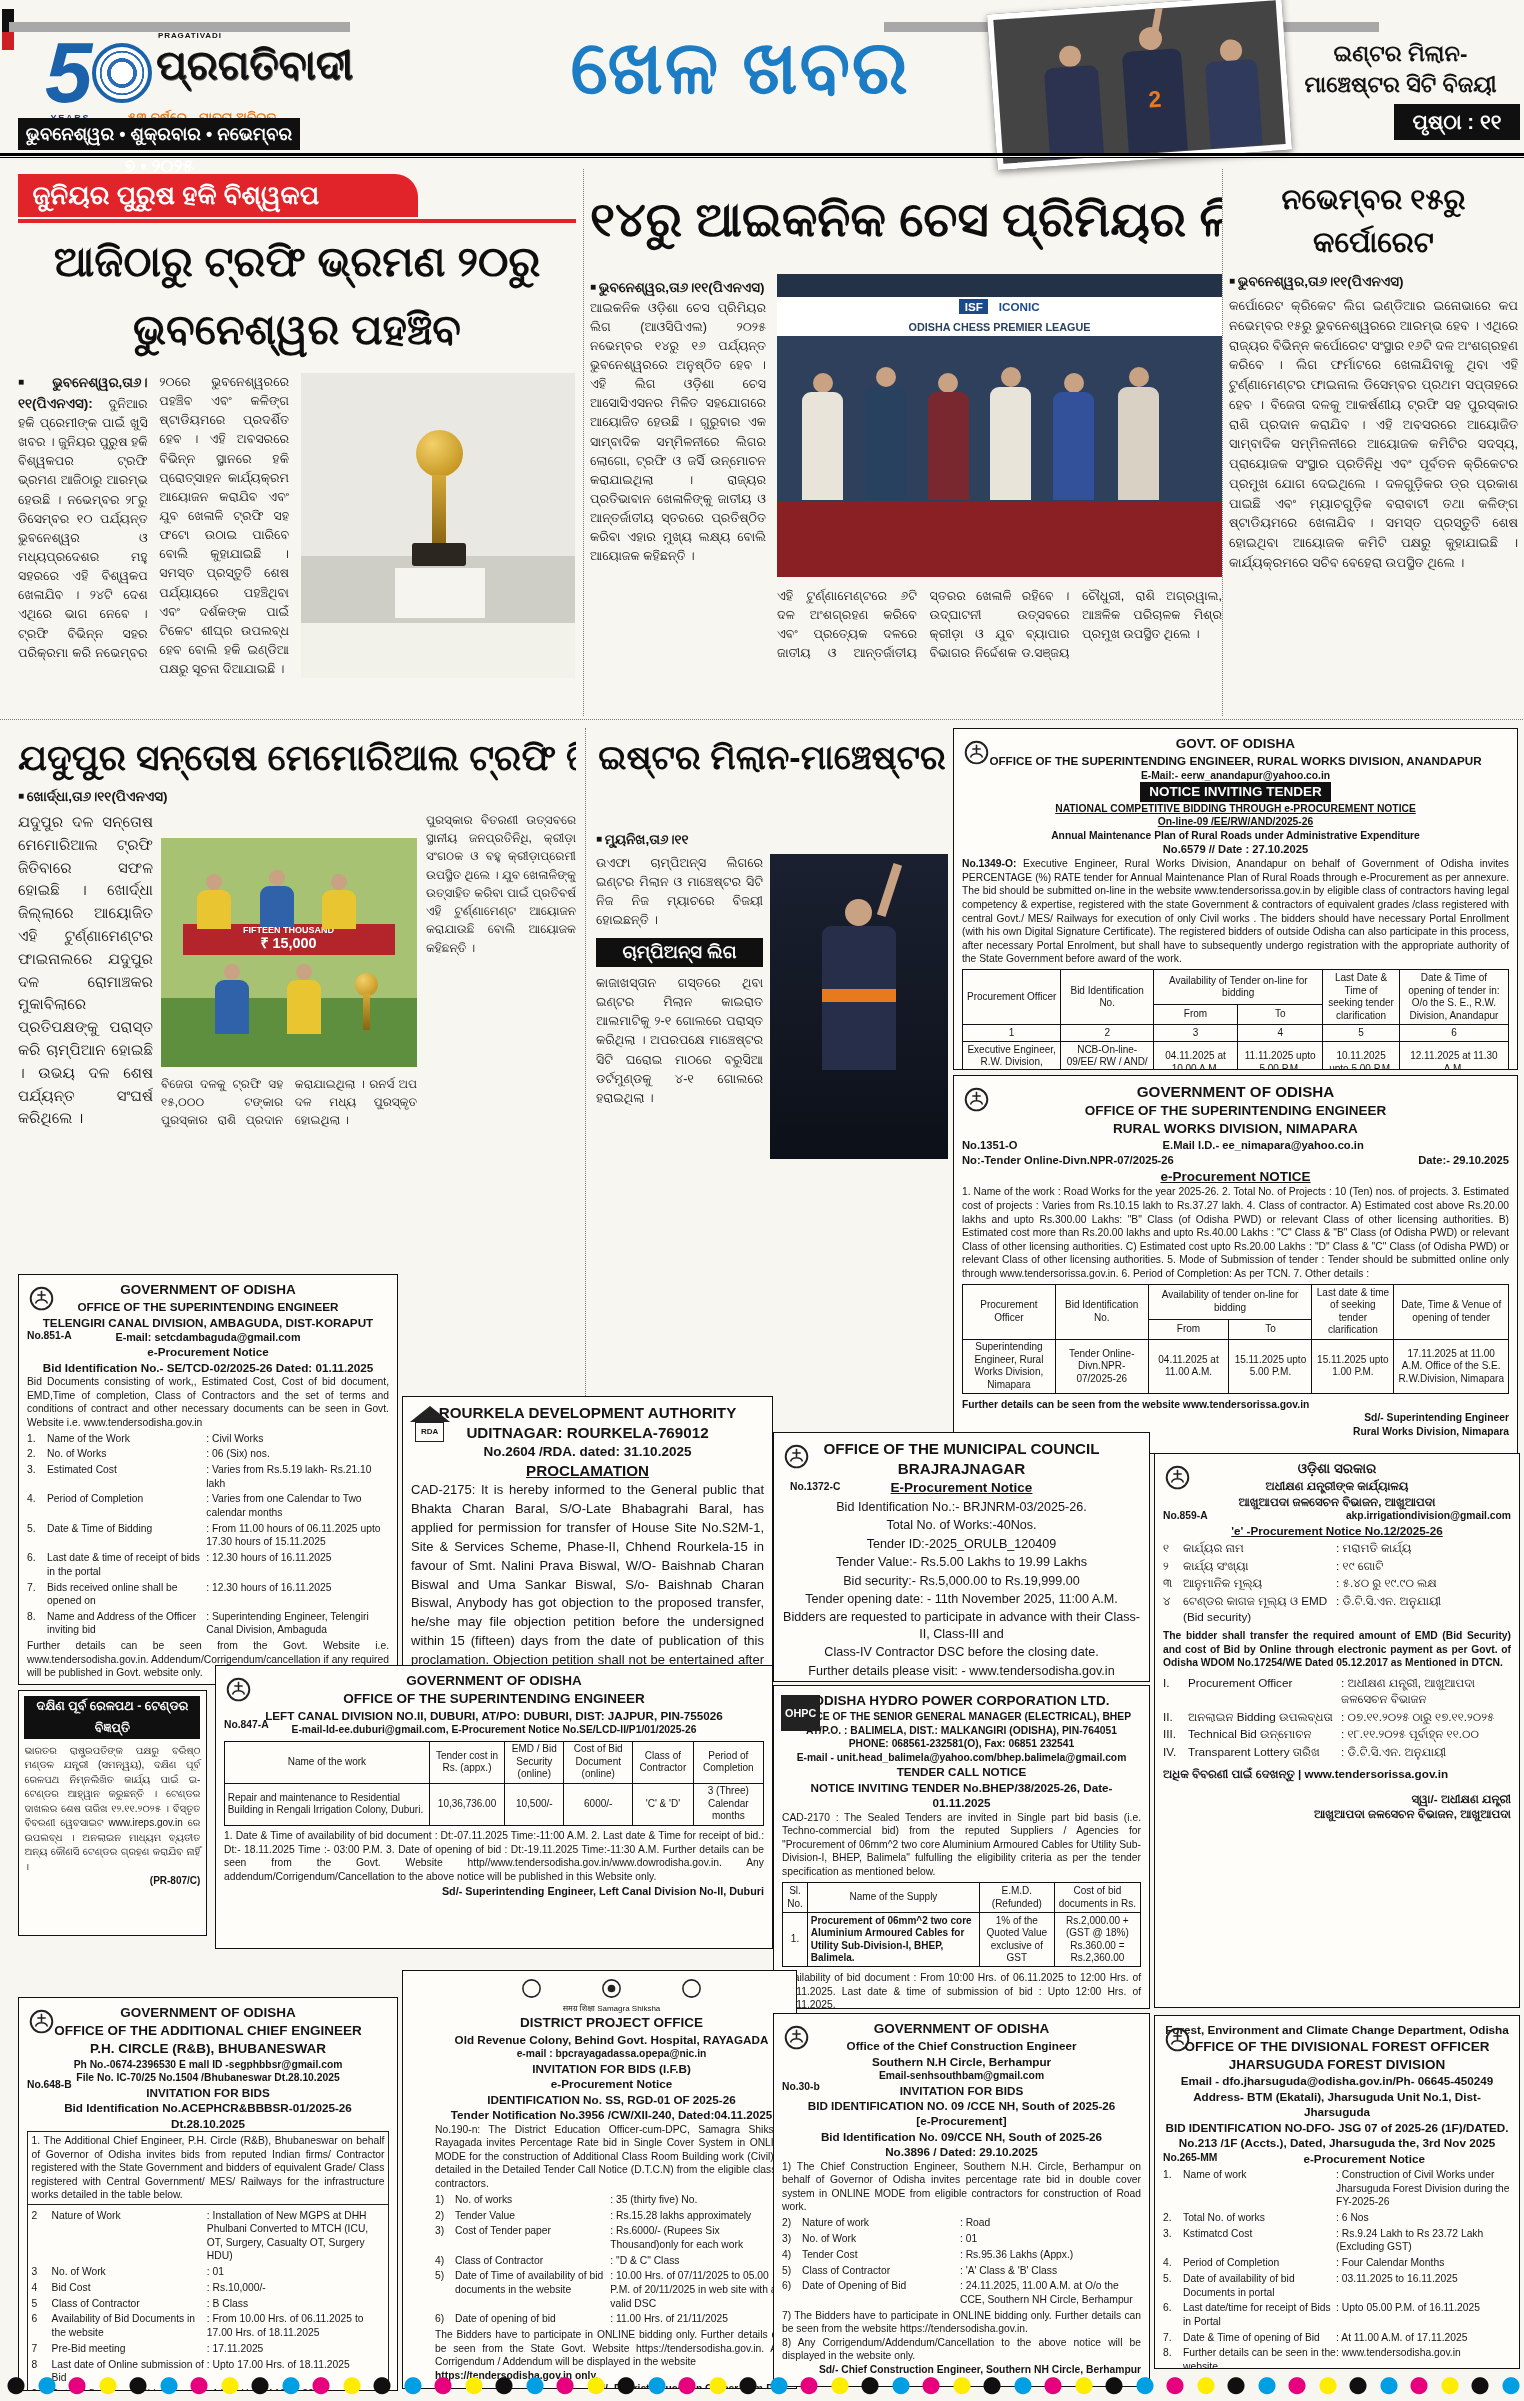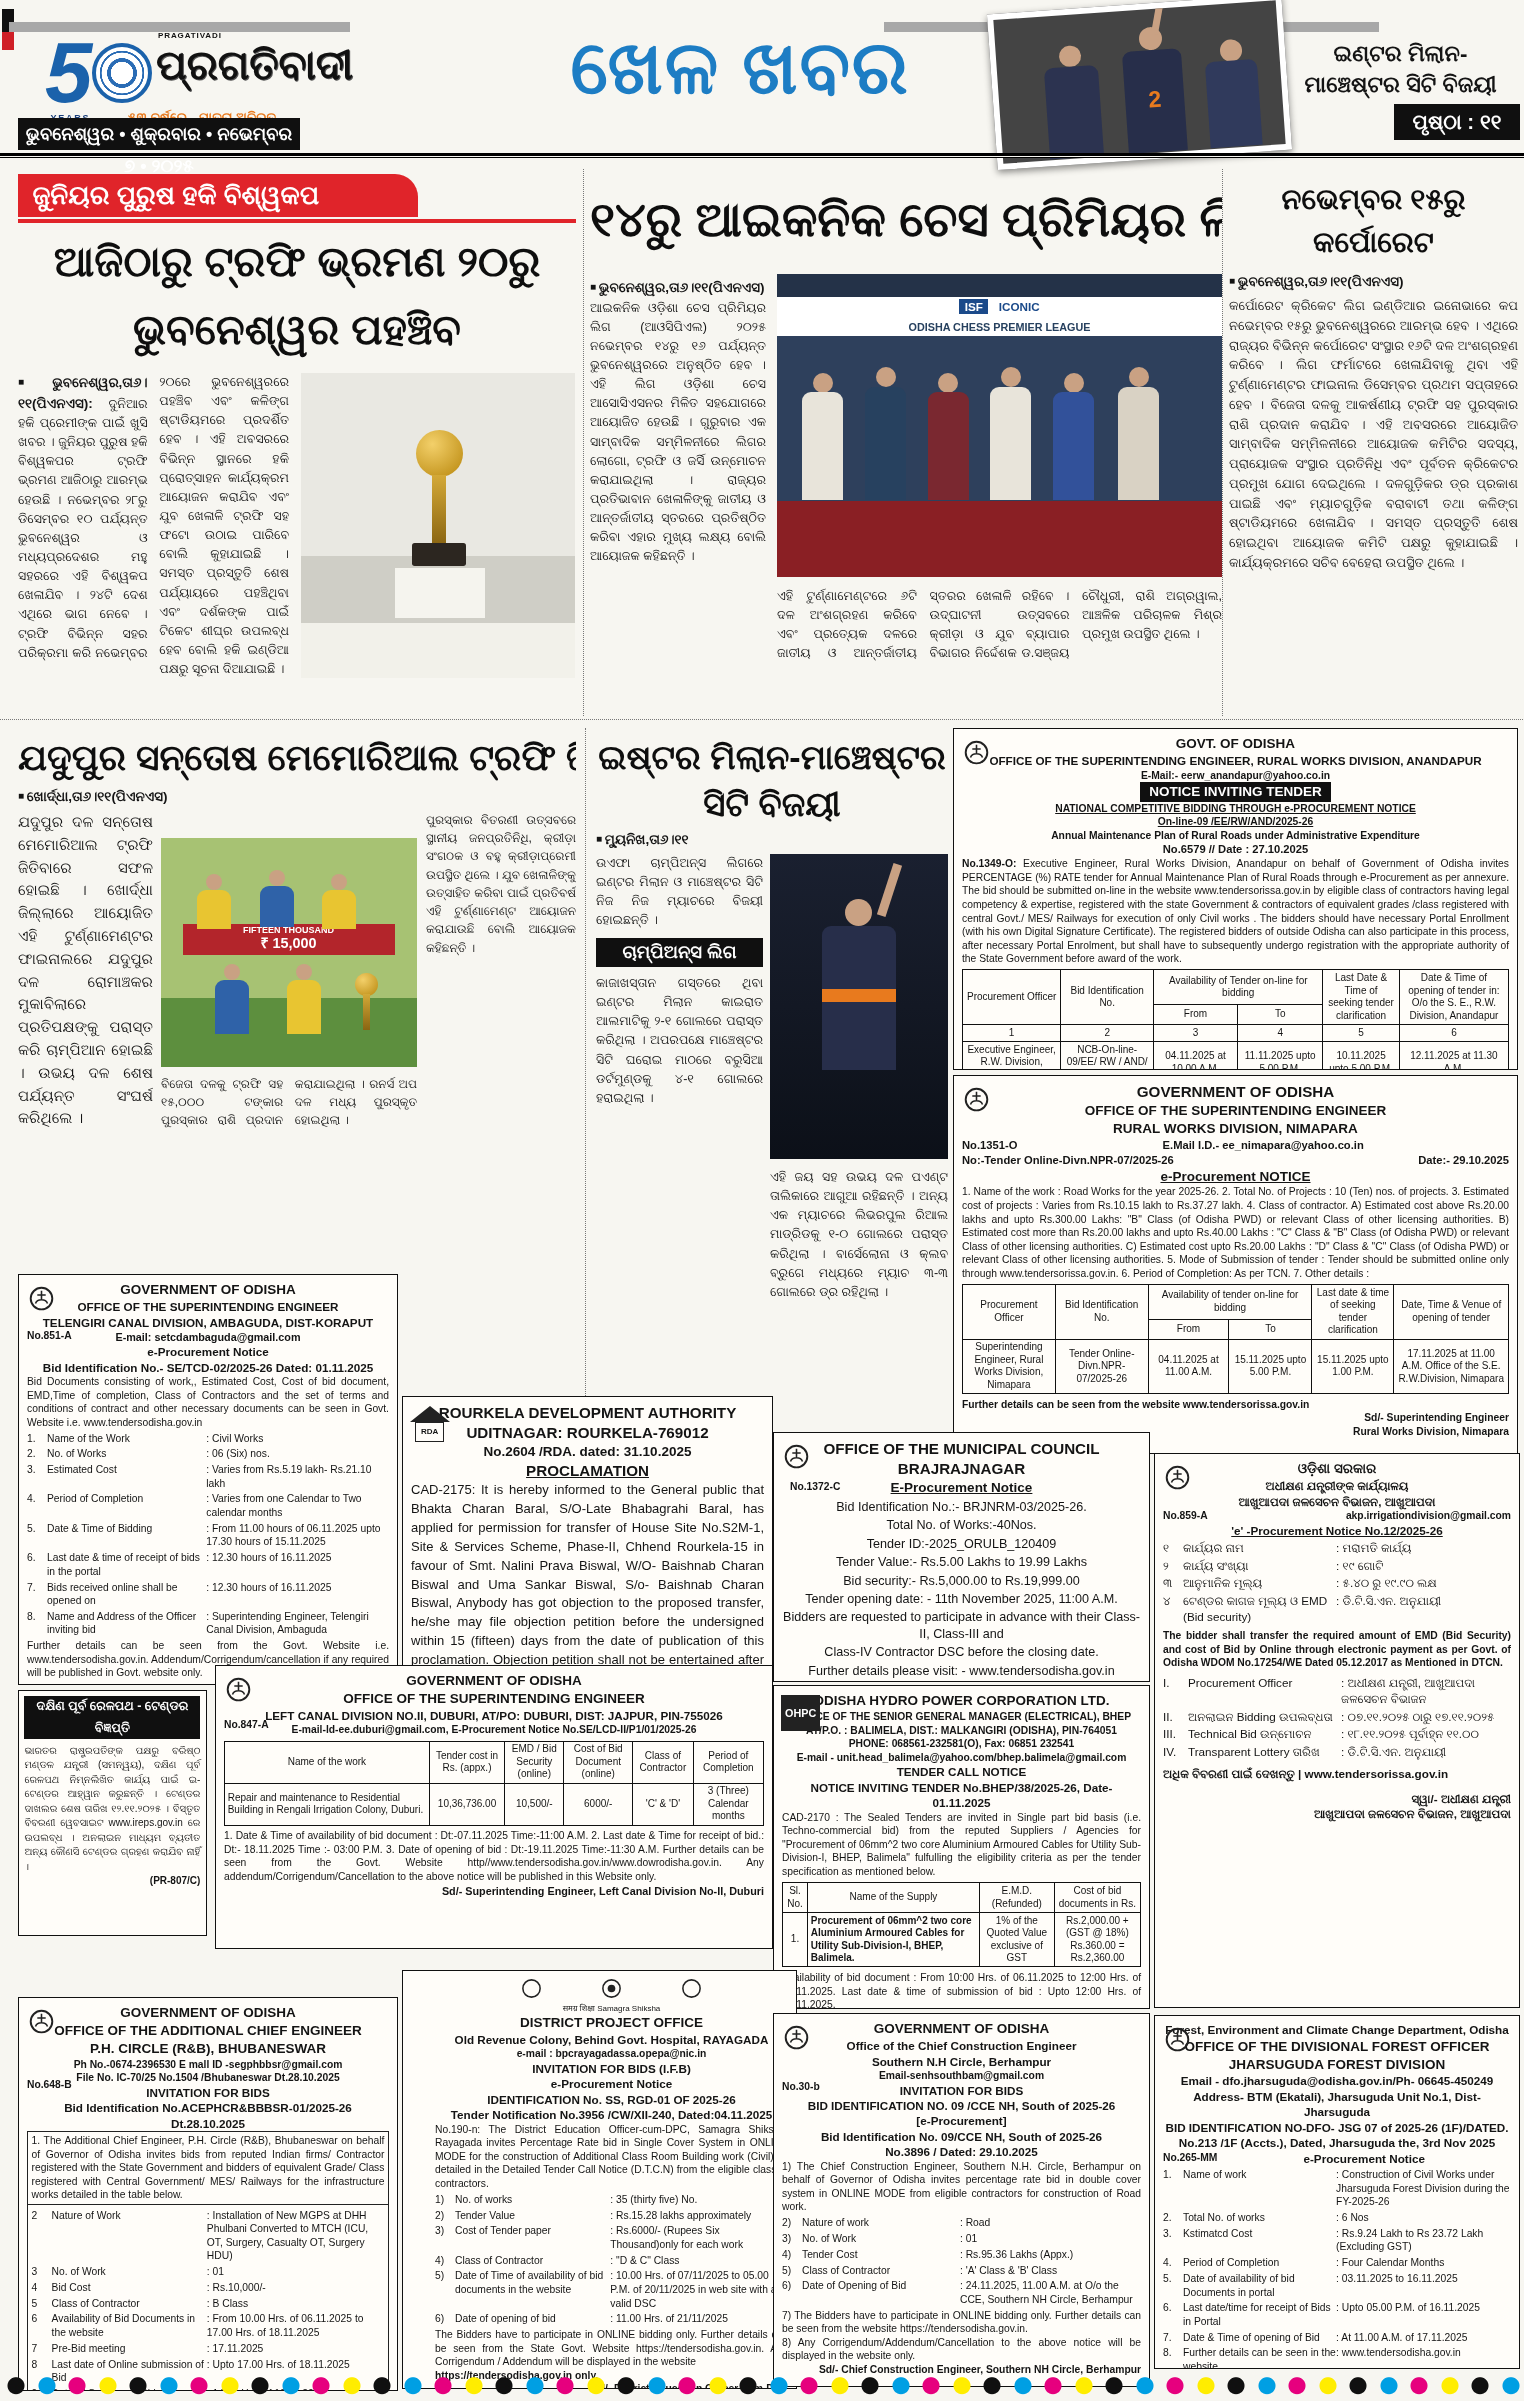--- a/index.html
+++ b/index.html
@@ -198,36 +198,34 @@
     <div class="gold-ball" style="left:194px;top:135px;width:23px;height:23px;"></div>
     <div class="gold-stem" style="left:202px;top:156px;width:7.2px;height:36px;"></div>
   </div>
   <div class="abs body-txt cols2" style="left:161px;top:1075px;width:256px;height:190px;font-size:12px;overflow:hidden;">ବିଜେତା ଦଳକୁ ଟ୍ରଫି ସହ ୧୫,୦୦୦ ଟଙ୍କାର ପୁରସ୍କାର ରାଶି ପ୍ରଦାନ କରାଯାଇଥିଲା । ରନର୍ସ ଅପ ଦଳ ମଧ୍ୟ ପୁରସ୍କୃତ ହୋଇଥିଲା ।</div>
   <div class="abs body-txt" style="left:426px;top:811px;width:150px;height:456px;font-size:12px;overflow:hidden;">ପୁରସ୍କାର ବିତରଣୀ ଉତ୍ସବରେ ସ୍ଥାନୀୟ ଜନପ୍ରତିନିଧି, କ୍ରୀଡ଼ା ସଂଗଠକ ଓ ବହୁ କ୍ରୀଡ଼ାପ୍ରେମୀ ଉପସ୍ଥିତ ଥିଲେ । ଯୁବ ଖେଳାଳିଙ୍କୁ ଉତ୍ସାହିତ କରିବା ପାଇଁ ପ୍ରତିବର୍ଷ ଏହି ଟୁର୍ଣ୍ଣାମେଣ୍ଟ ଆୟୋଜନ କରାଯାଉଛି ବୋଲି ଆୟୋଜକ କହିଛନ୍ତି ।</div>
 
   <div class="abs vdot" style="left:585px;top:728px;height:698px;"></div>
 
   <div class="abs headline c" style="left:596px;top:734px;width:352px;height:93px;font-size:34px;line-height:47px;">
     <div>ଇଷ୍ଟର ମିଲାନ-ମାଞ୍ଚେଷ୍ଟର</div>
-    <div>ସିଟି ବିଜୟୀ</div>
   </div>
   <div class="abs byline" style="left:596px;top:832px;">ମ୍ୟୁନିଖ,ତା୬।୧୧</div>
   <div class="abs" style="left:596px;top:854px;width:167px;height:571px;overflow:hidden;">
     <div class="body-txt">ଉଏଫା ଚାମ୍ପିଅନ୍ସ ଲିଗରେ ଇଣ୍ଟର ମିଲାନ ଓ ମାଞ୍ଚେଷ୍ଟର ସିଟି ନିଜ ନିଜ ମ୍ୟାଚରେ ବିଜୟୀ ହୋଇଛନ୍ତି ।</div>
     <div class="art-label">ଚାମ୍ପିଅନ୍ସ ଲିଗ</div>
     <div class="body-txt">କାଜାଖସ୍ତାନ ଗସ୍ତରେ ଥିବା ଇଣ୍ଟର ମିଲାନ କାଇରାତ ଆଲମାଟିକୁ ୨-୧ ଗୋଲରେ ପରାସ୍ତ କରିଥିଲା । ଅପରପକ୍ଷେ ମାଞ୍ଚେଷ୍ଟର ସିଟି ଘରୋଇ ମାଠରେ ବରୁସିଆ ଡର୍ଟମୁଣ୍ଡକୁ ୪-୧ ଗୋଲରେ ହରାଇଥିଲା ।</div>
   </div>
   <div class="abs" style="left:770px;top:854px;width:178px;height:571px;">
     <div class="ph ph-grad3" style="position:relative;width:178px;height:305px;">
       <div class="head" style="left:75px;top:45px;width:27px;height:27px;"></div>
       <div class="torso" style="left:52px;top:72px;width:74px;height:144px;background:#272e4a;"></div>
       <div class="abs" style="left:115px;top:9px;width:9px;height:54px;background:#c9a183;transform:rotate(18deg);"></div>
       <div class="abs" style="left:52px;top:135px;width:74px;height:12.6px;background:#e87a1e;"></div>
     </div>
-    <div class="body-txt" style="margin-top:9px;height:251px;overflow:hidden;">ଏହି ଜୟ ସହ ଉଭୟ ଦଳ ପଏଣ୍ଟ ତାଲିକାରେ ଆଗୁଆ ରହିଛନ୍ତି । ଅନ୍ୟ ଏକ ମ୍ୟାଚରେ ଲିଭରପୁଲ ରିଆଲ ମାଡ୍ରିଡକୁ ୧-୦ ଗୋଲରେ ପରାସ୍ତ କରିଥିଲା । ବାର୍ସେଲୋନା ଓ କ୍ଲବ ବ୍ରୁଗେ ମଧ୍ୟରେ ମ୍ୟାଚ ୩-୩ ଗୋଲରେ ଡ୍ର ରହିଥିଲା ।</div>
   </div>
 
   <div class="abs notice" style="left:953px;top:728px;width:547px;height:327px;">
     <svg class="emb" viewBox="0 0 24 30">
         <circle cx="12" cy="13" r="9" fill="none" stroke="#222" stroke-width="1.6"></circle>
         <path d="M7 17c1.5-4 8.5-4 10 0M8.5 10h7M12 6.5v7" stroke="#222" fill="none" stroke-width="1.3"></path>
       </svg>
     <div class="c h15">GOVT. OF ODISHA</div>
     <div class="c h13">OFFICE OF THE SUPERINTENDING ENGINEER, RURAL WORKS DIVISION, ANANDAPUR</div>
     <div class="c b sm">E-Mail:- eerw_anandapur@yahoo.co.in</div>

